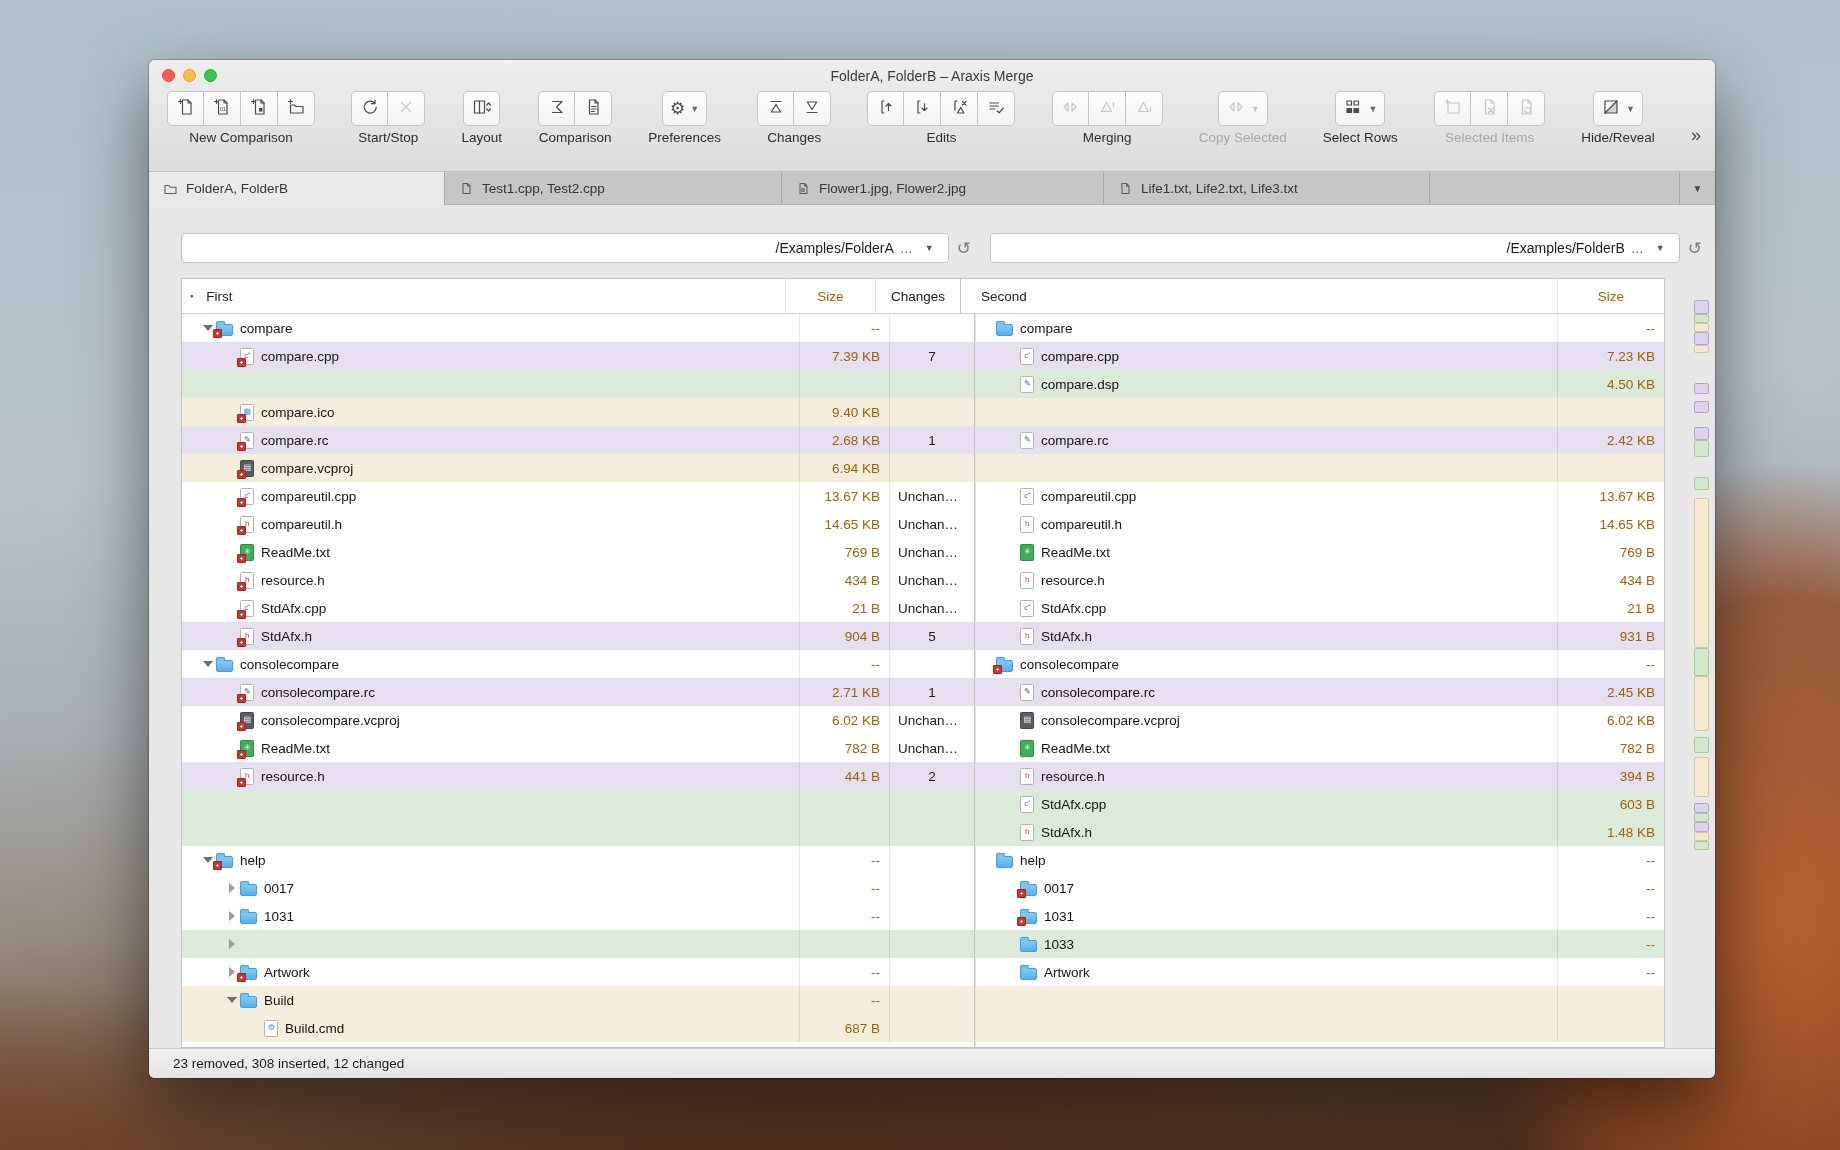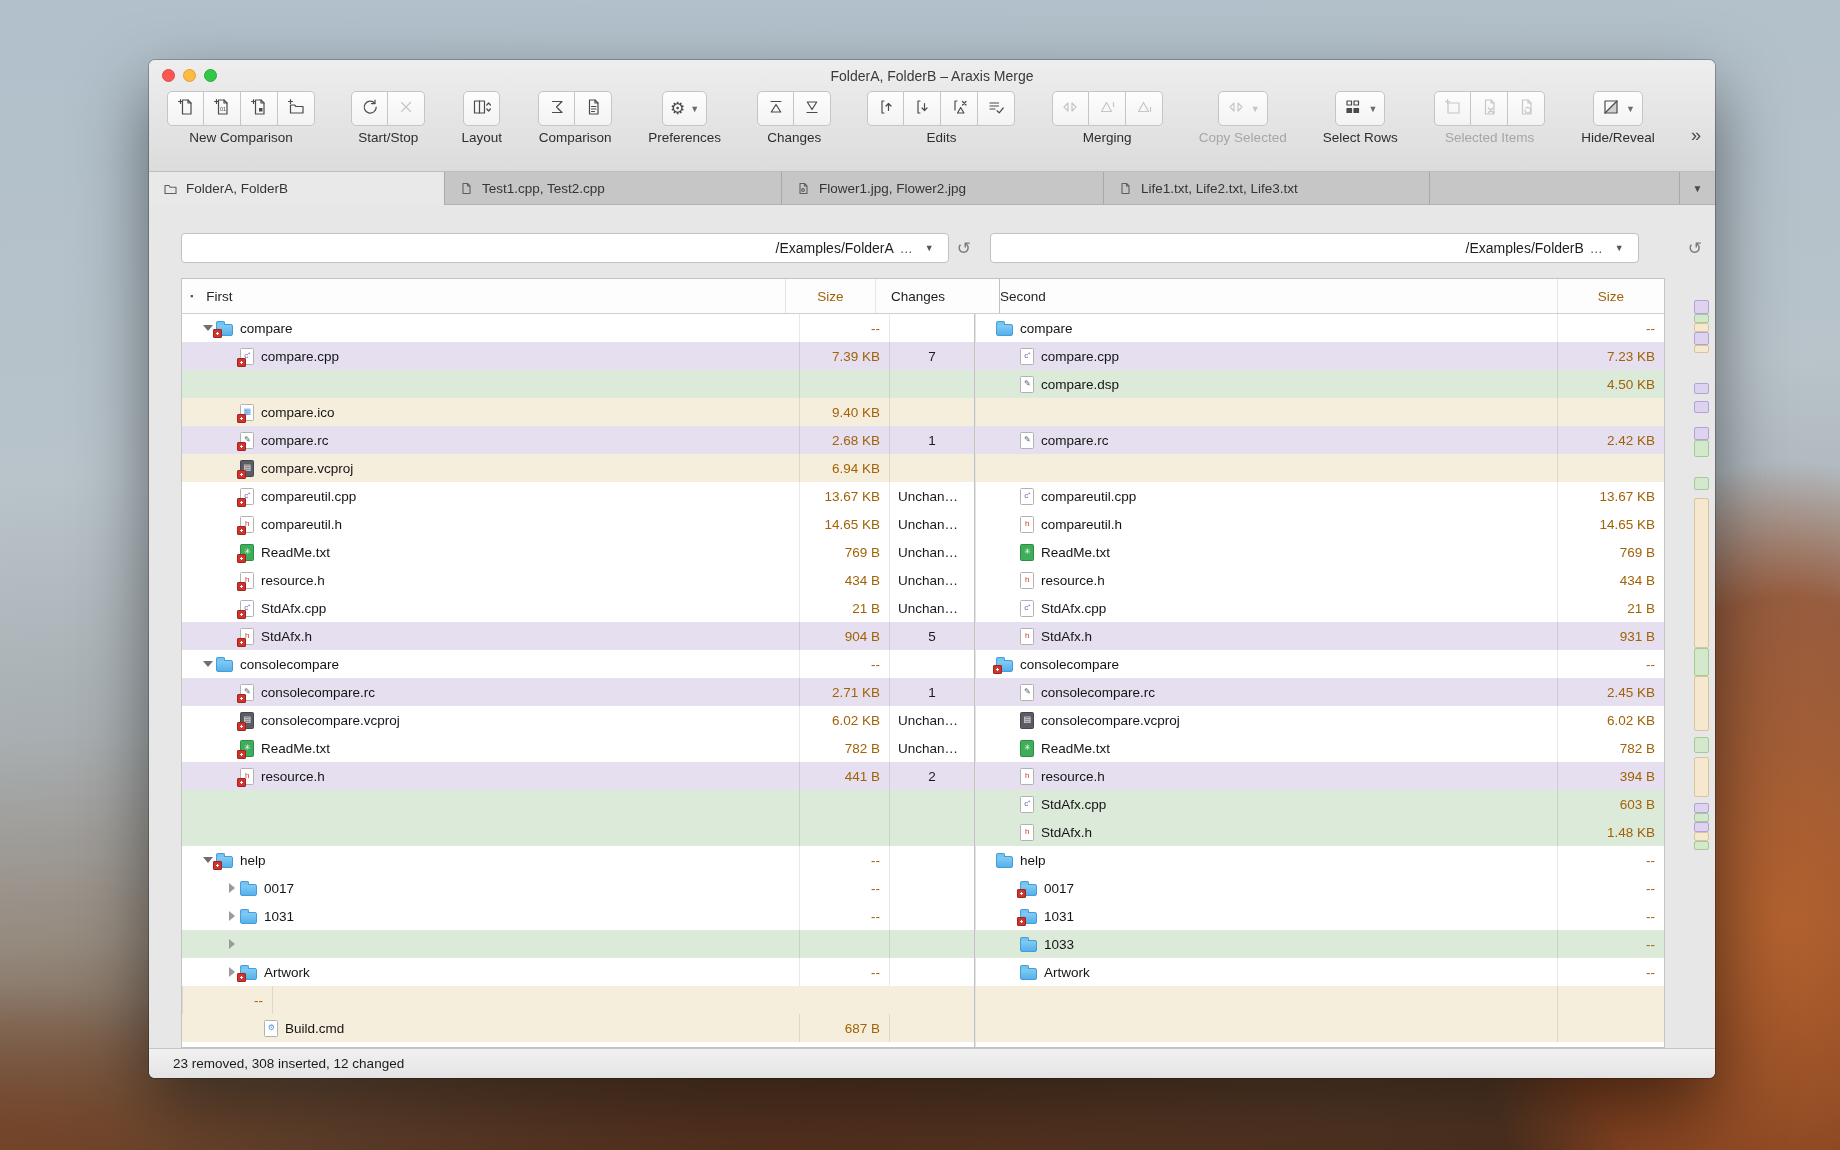--- a/index.html
+++ b/index.html
@@ -397,21 +397,21 @@
     </div>
 
   <div class="pathrow" style="left:32px; width:790px;">
     <div class="pathfield" style="flex:1;">
       <span class="pathval">/Examples/FolderA</span>
       <span class="pbtn">…</span>
       <span class="pbtn drop">▼</span>
     </div>
     <span class="histbtn">↺</span>
   </div>
-  <div class="pathrow" style="left:841px; width:712px;gap:41px;">
+  <div class="pathrow" style="left:841px; width:712px;">
     <div class="pathfield" style="flex:1;">
       <span class="pathval">/Examples/FolderB</span>
       <span class="pbtn">…</span>
       <span class="pbtn drop">▼</span>
     </div>
     <span class="histbtn">↺</span>
   </div>
 
   <div id="table">
     <div id="thead">
@@ -419,21 +419,21 @@
         <span class="gutter-glyph">▪</span>
         <span>First</span>
       </div>
       <div class="hcell" style="flex:0 0 153px;"></div>
       <div class="csize hdr-center">
           <span>Size</span>
         </div>
       <div class="cch center">
           <span>Changes</span>
         </div>
-      <div class="hcell" style="flex:1; border-left:1px solid #c2c2c2; margin-left:39px;">
+      <div class="hcell" style="flex:1; border-left:1px solid #c2c2c2; padding-left:20px;">
         <span>Second</span>
       </div>
       <div class="csize r2 hdr-center">
           <span>Size</span>
         </div>
     </div>
     <div id="tbody">
       <div class="pane left" id="lbody">
           <div class="row white">
             <div class="cname" style="padding-left:18px">
@@ -665,20 +665,25 @@
           <div class="row white">
             <div class="cname" style="padding-left:42px">
               <span class="exp closed"></span>
               <span class="ficon folder badged"></span>
               <span>Artwork</span>
             </div>
             <div class="csize">--</div>
             <div class="cch"></div>
           </div>
           <div class="row tan">
+            <div class="cname" style="padding-left:42px">
+              <span class="exp open"></span>
+              <span class="ficon folder"></span>
+              <span>Build</span>
+            </div>
             <div class="csize">--</div>
             <div class="cch"></div>
           </div>
           <div class="row tan">
             <div class="cname" style="padding-left:66px">
               <span class="exp"></span>
               <span class="ficon doc">
                 <i style="color:#4a90d9">⚙</i>
               </span>
               <span>Build.cmd</span>

